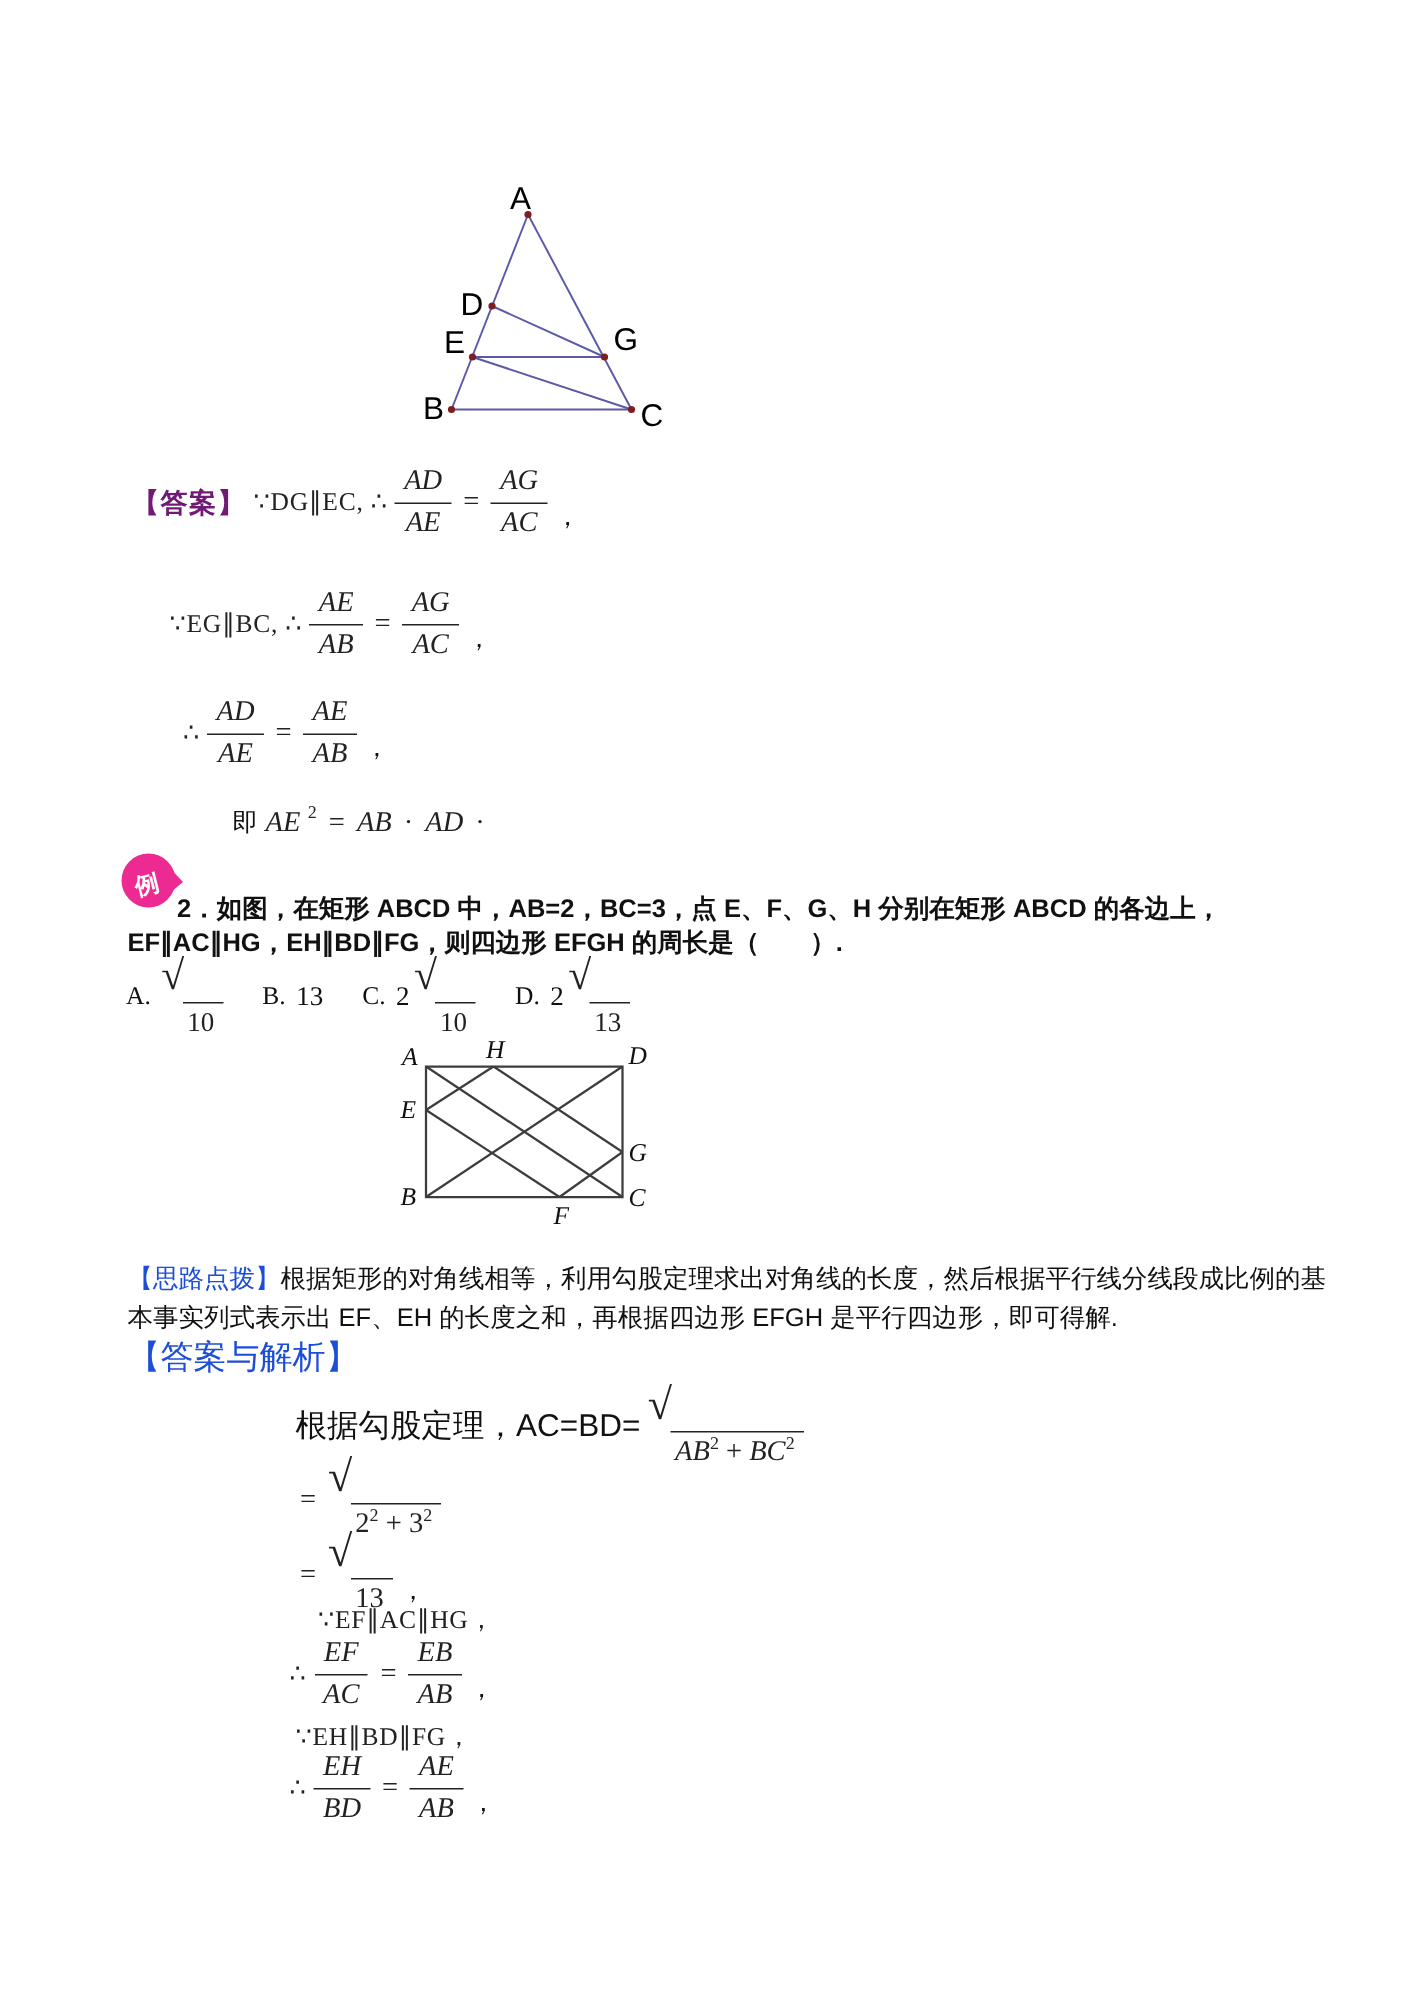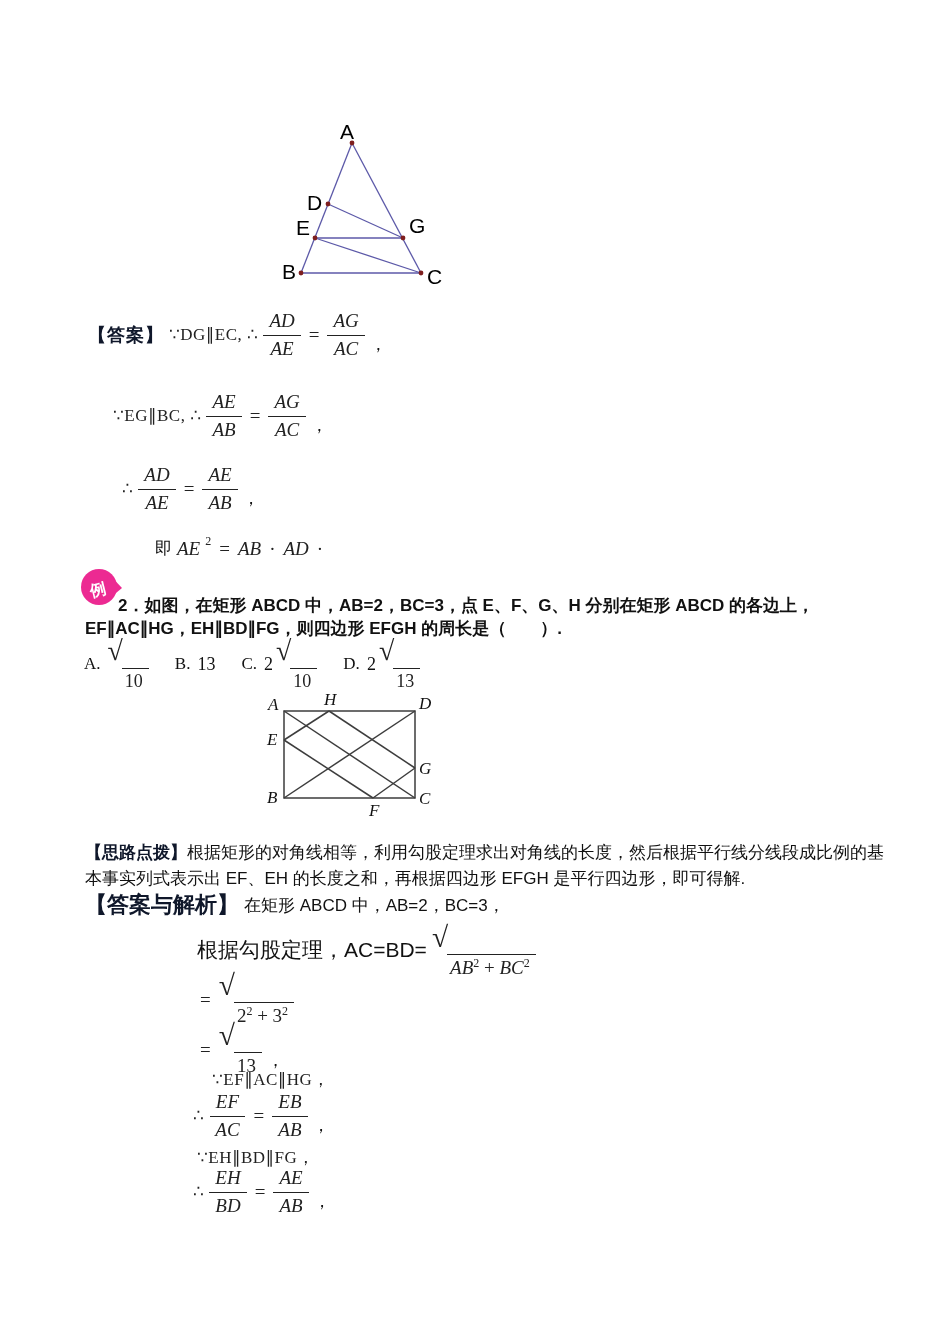--- a/index.html
+++ b/index.html
@@ -10,40 +10,40 @@
   }
   svg text { user-select:none; }
 
   
   .fig { position:absolute; }
   .tri-label { font-family:"Liberation Sans", sans-serif; font-size:21px; fill:#000; }
   .rect-label { font-family:"Liberation Serif", serif; font-style:italic; font-size:17px; fill:#111; }
 
   
   .row { position:absolute; display:flex; align-items:center; gap:5px; }
-  .mlabel { color:#0f172a; font-size:18px; font-weight:600; letter-spacing:1px; }
+  .mlabel { color:#701a75; font-size:18px; font-weight:600; letter-spacing:1px; }
   .mtext { font-family:"Liberation Serif", serif; font-size:17px; letter-spacing:0.5px; color:#222; }
   .mi { font-family:"Liberation Serif", serif; font-size:19px; color:#222; margin:0 3px; }
   .mvar { font-family:"Liberation Serif", serif; font-style:italic; font-size:19px; color:#222; }
   .msup { font-family:"Liberation Serif", serif; font-size:12px; position:relative; top:-7px; color:#222; }
   .frac { display:inline-flex; flex-direction:column; align-items:center;
           font-family:"Liberation Serif", serif; font-style:italic; font-size:19px;
           line-height:1.2; color:#222; }
   .frac .num { border-bottom:1.4px solid #222; padding:1px 6px 2px; }
   .frac .den { padding:2px 6px 0; }
   .comma { align-self:flex-end; margin-bottom:5px; font-family:"Liberation Serif", serif; font-size:17px; }
 
   .sqrt { display:inline-flex; align-items:flex-start; font-family:"Liberation Serif", serif; color:#222; }
   .sqrt .rsign { font-size:155%; line-height:0.85; font-style:normal; margin-right:-1px; }
   .sqrt .rbody { border-top:1.5px solid #222; padding:2px 6px 0 3px; white-space:nowrap;margin-top:29px; }
 
   
   .para { position:absolute; font-size:17px; line-height:23px; color:#111; }
   .hint-para { position:absolute; font-size:17px; line-height:26px; color:#111; }
-  .plabel { color:#0f172a; font-weight:700; }
+  .plabel { color:#1d4ed8; font-weight:400; }
 
   
   .opts { position:absolute; display:flex; align-items:center; }
   .opt { display:inline-flex; align-items:center; gap:7px; margin-right:26px; }
   .opt-key { font-family:"Liberation Serif", serif; font-size:17px; }
   .opt-val { font-family:"Liberation Serif", serif; font-size:18px; }
   .opt .sqrt { font-size:18px; margin-top:3px; }
 
   
   .badge { position:absolute; width:46px; height:44px; }
@@ -191,21 +191,20 @@
     <text class="rect-label" x="107" y="126">F</text>
     <text class="rect-label" x="157" y="114">C</text>
   </svg>
 
   <div class="hint-para" style="left:85px; top:840px; width:806px;">
     <span class="plabel">【思路点拨】</span><span>根据矩形的对角线相等，利用勾股定理求出对角线的长度，然后根据平行线分线段成比例的基本事实列式表示出 EF、EH 的长度之和，再根据四边形 EFGH 是平行四边形，即可得解.</span>
   </div>
 
   <div class="row" style="left:85px; top:890px;">
     <span class="plabel" style="font-size:22px;">【答案与解析】</span>
-    <span style="font-size:17px;">在矩形 ABCD 中，AB=2，BC=3，</span>
   </div>
 
   <div class="row" style="left:197px; top:921px;">
     <span style="font-size:21px;">根据勾股定理，AC=BD=</span>
     <span class="sqrt" style="font-size:19px; margin-top:4px;">
       <span class="rsign">√</span>
       <span class="rbody"><span class="mvar">AB</span><span class="msup">2</span> <span>+</span> <span class="mvar">BC</span><span class="msup">2</span></span>
     </span>
   </div>
 

